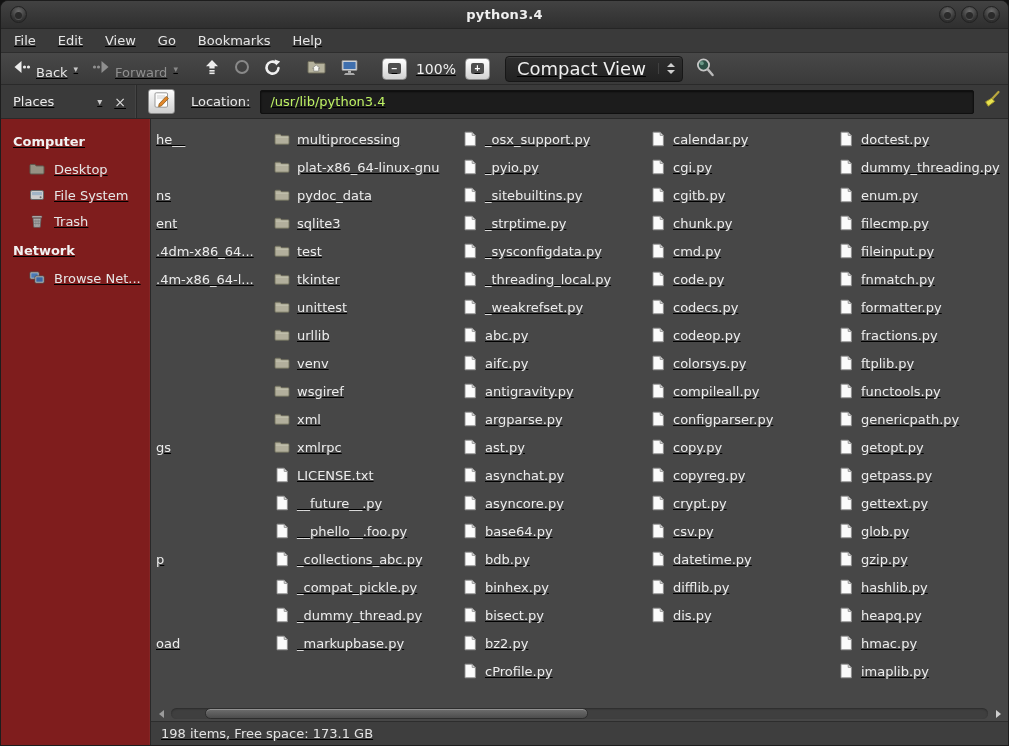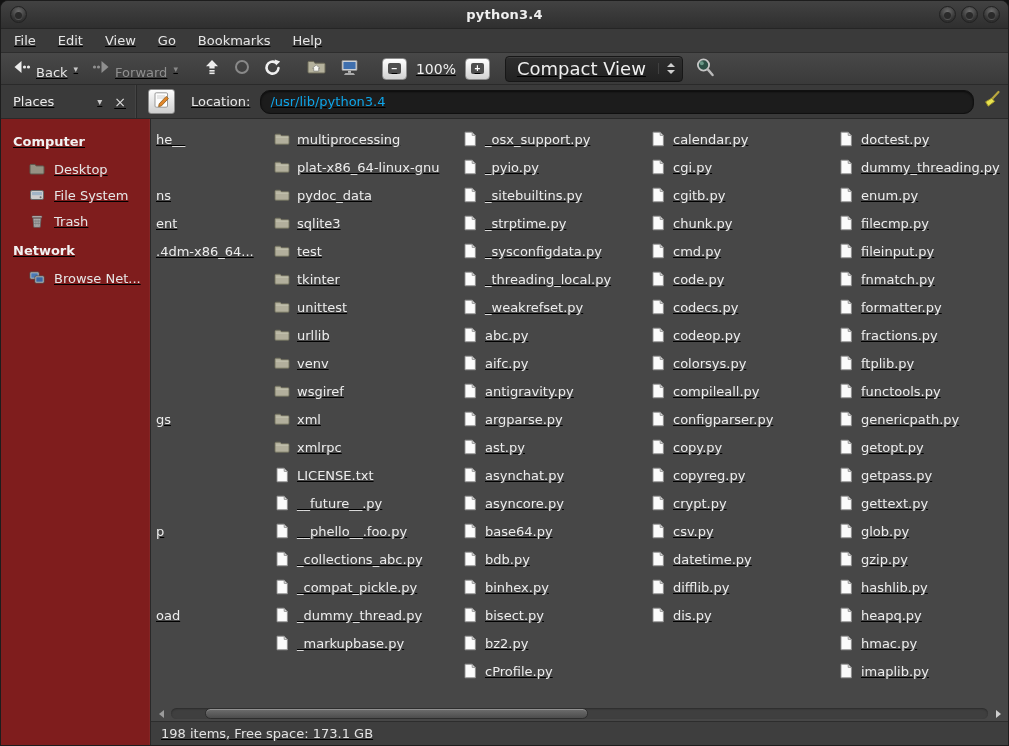--- a/index.html
+++ b/index.html
@@ -64,21 +64,21 @@
                  padding:0 10px 0 12px; border-right:1px solid #2a2a2a;
                  box-shadow:inset -1px 0 0 rgba(255,255,255,.05); }
   .places-title { color:#eaeaea; font-size:13px; flex:1; }
   .places-dd { color:#c9c9c9; font-size:10px; margin-right:12px; }
   .places-x { color:#d9d9d9; font-size:14px; line-height:1; }
   .edit-btn { width:27px; height:25px; margin-left:11px; border-radius:3px;
               border:1px solid #8a8a8a; background:linear-gradient(#fcfcfc,#cfcfcf);
               display:flex; align-items:center; justify-content:center; }
   .loc-label { color:#e8e8e8; font-size:13px; margin:0 10px 0 16px; }
   .loc-input { flex:1; height:24px; background:#1c1c1c; border:1px solid #101010;
-               border-radius:10px; color:#0ea5e9; font-size:13px; padding:0 9px;
+               border-radius:2px; color:#bef264; font-size:13px; padding:0 9px;
                font-family:inherit; outline:none;
                box-shadow:inset 0 1px 2px rgba(0,0,0,.6); }
   .broom-btn { width:34px; background:none; border:0; display:flex; align-items:center;
                justify-content:center; }
 
   
   .main { flex:1; display:flex; min-height:0; }
   .sidebar { width:150px; flex:none; background:#7f1d1d; border-right:1px solid #292929;
              box-shadow:inset -1px 0 0 rgba(255,255,255,.04); padding-top:6px; }
   .side-header { color:#f2f2f2; font-size:13px; font-weight:bold; padding:9px 12px 7px; }
@@ -314,20 +314,23 @@
             <div class="frow">
               <span>ns</span>
             </div>
             <div class="frow">
               <span>ent</span>
             </div>
             <div class="frow">
               <span>.4dm-x86_64...</span>
             </div>
             <div class="frow">
+              <span>.4m-x86_64-l...</span>
+            </div>
+            <div class="frow">
               <span></span>
             </div>
             <div class="frow">
               <span></span>
             </div>
             <div class="frow">
               <span></span>
             </div>
             <div class="frow">
               <span></span>

